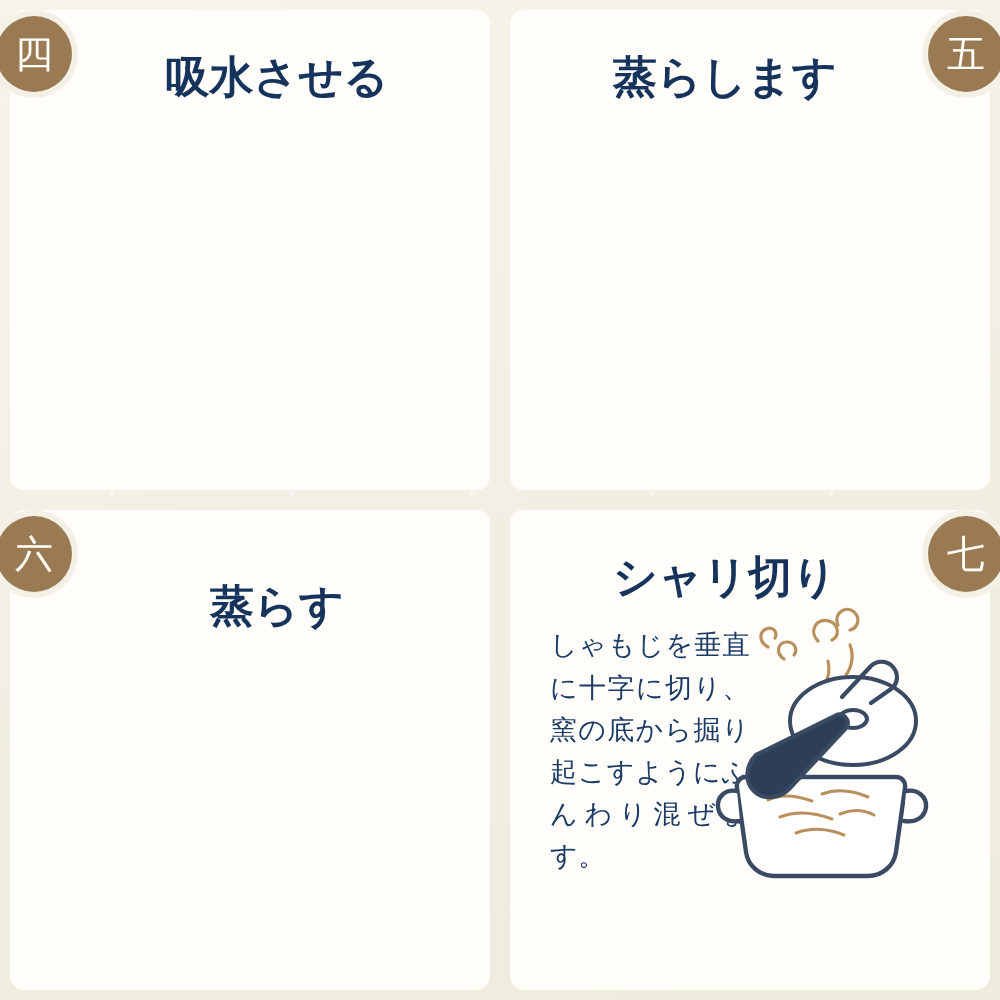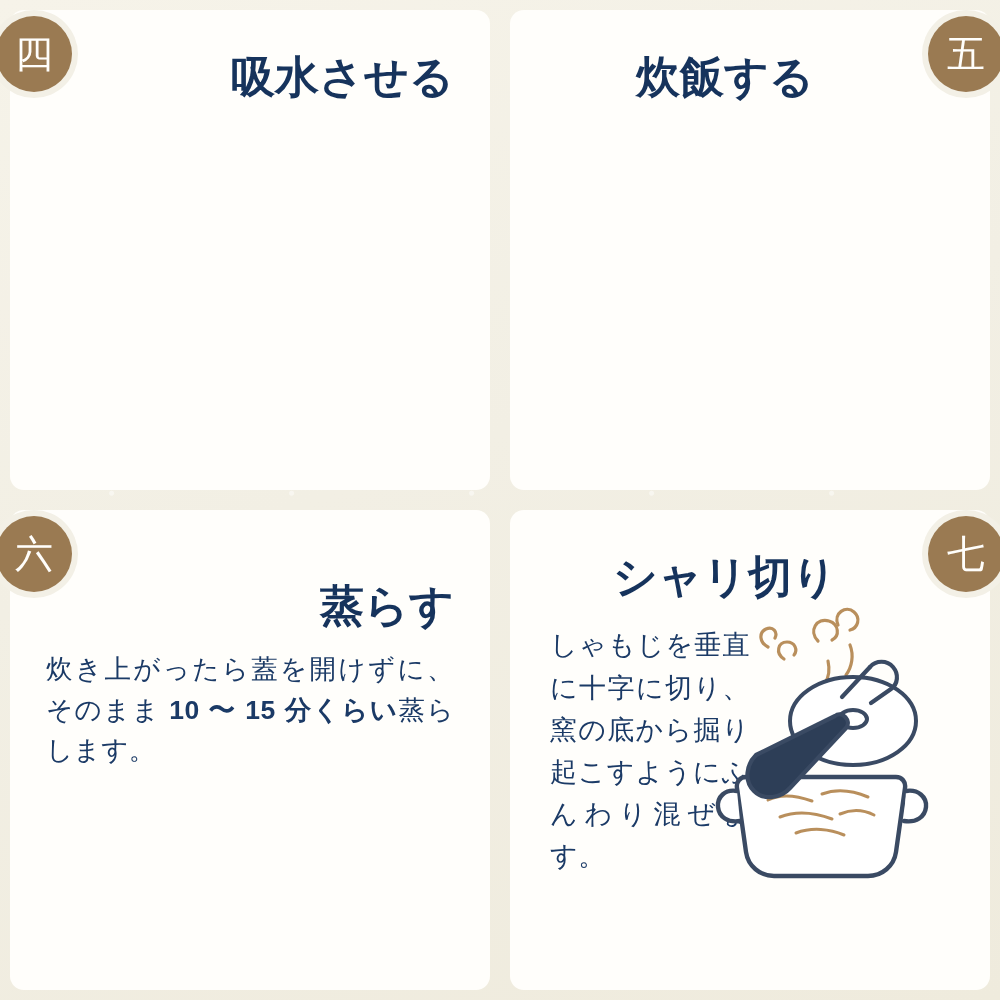--- a/index.html
+++ b/index.html
@@ -63,21 +63,21 @@
 
   .title {
     color: #16335c;
     font-family: "Liberation Serif", serif;
     font-weight: bold;
     font-size: 44px;
     line-height: 1.1;
     margin: 4px 0 22px 0;
     text-align: center;
   }
-  .title.offset-left { padding-left: 54px; text-align: right; }
+  .title.offset-left { padding-left: 54px; }
   .title.offset-right { padding-right: 54px; }
 
   .body {
     color: #1b3a66;
     font-size: 27px;
     line-height: 1.58;
     letter-spacing: 0.5px;
     text-align: justify;
     text-justify: inter-character;
   }
@@ -114,28 +114,27 @@
 <div class="page">
   <div class="grid">
 
     <div class="card" id="card-4">
       <div class="badge left">四</div>
       <div class="title offset-left">吸水させる</div>
     </div>
 
     <div class="card right" id="card-5">
       <div class="badge right">五</div>
-      <div class="title offset-right">炊飯する</div>
+      <div class="title offset-right">蒸らします</div>
     </div>
 
     <div class="card" id="card-6">
       <div class="badge left">六</div>
       <div class="title offset-left">蒸らす</div>
       <div class="body">
-        <p><span>炊き上がったら蓋を開けずに、そのまま </span><span class="strong">10 〜 15 分くらい</span><span>蒸らします。</span></p>
       </div>
     </div>
 
     <div class="card right" id="card-7">
       <div class="badge right">七</div>
       <div class="title offset-right">シャリ切り</div>
       <div class="content">
         <div class="textcol">
           <div class="body">
             <p>しゃもじを垂直に十字に切り、窯の底から掘り起こすようにふんわり混ぜます。</p>

